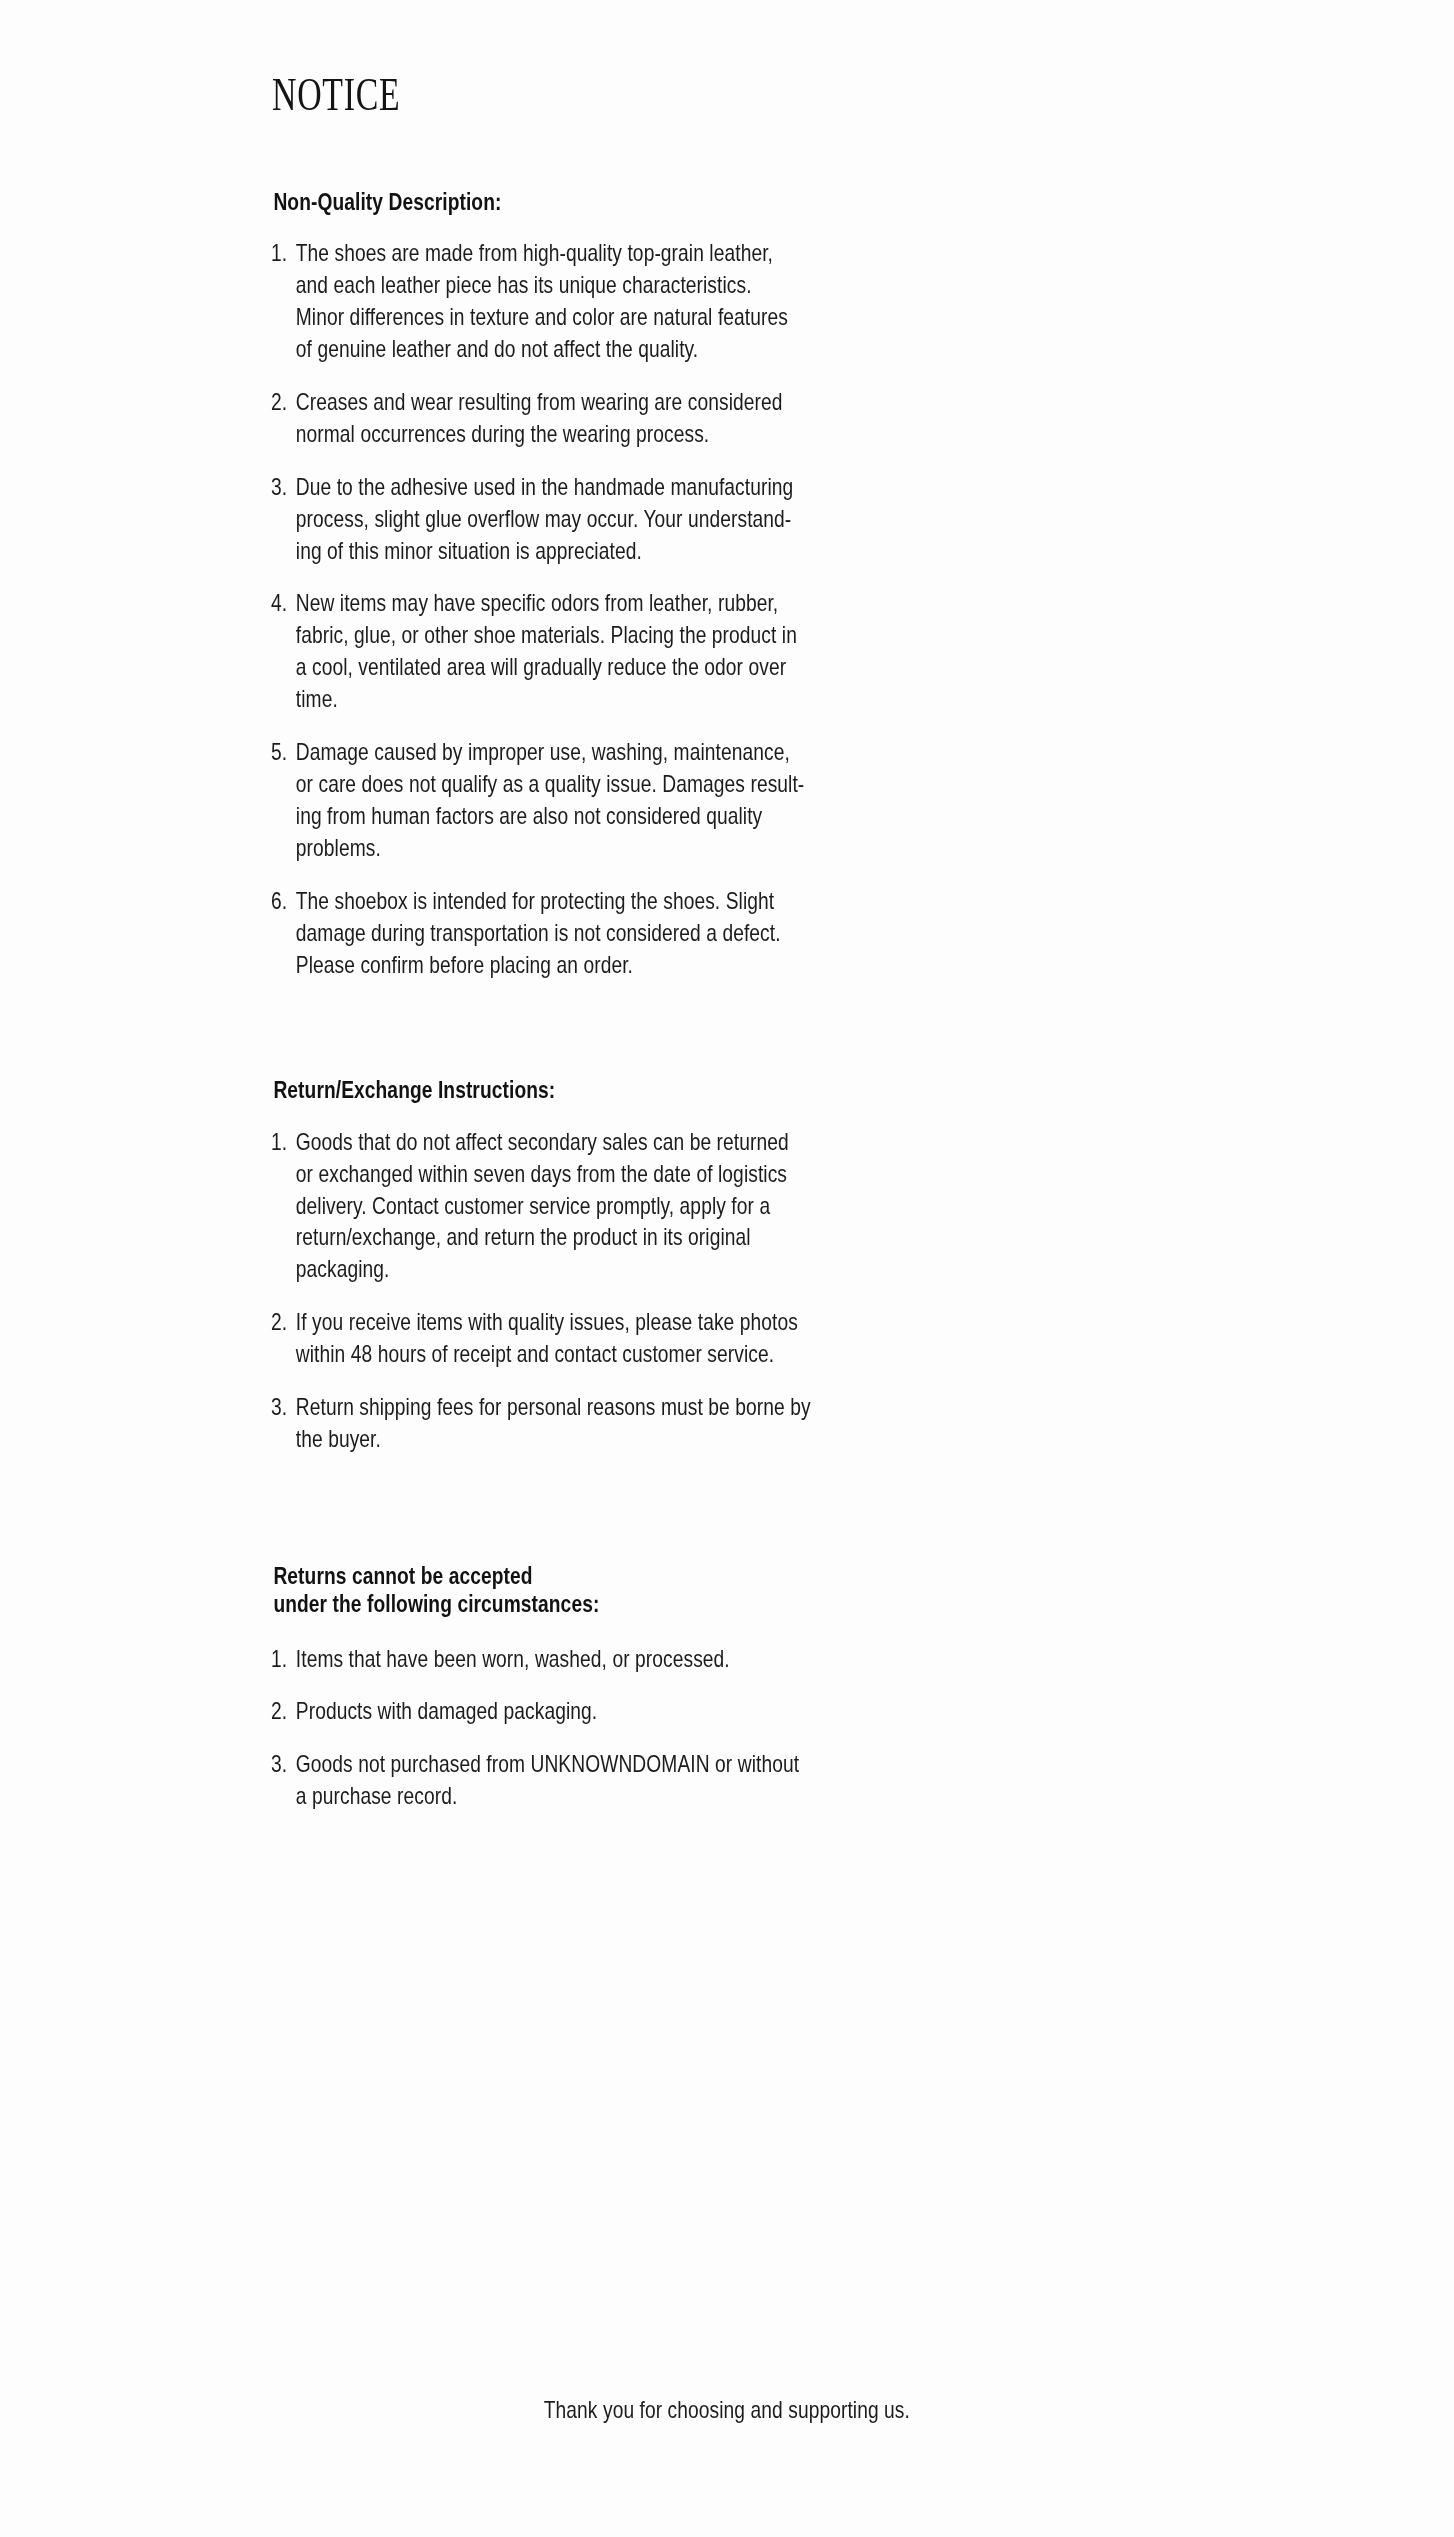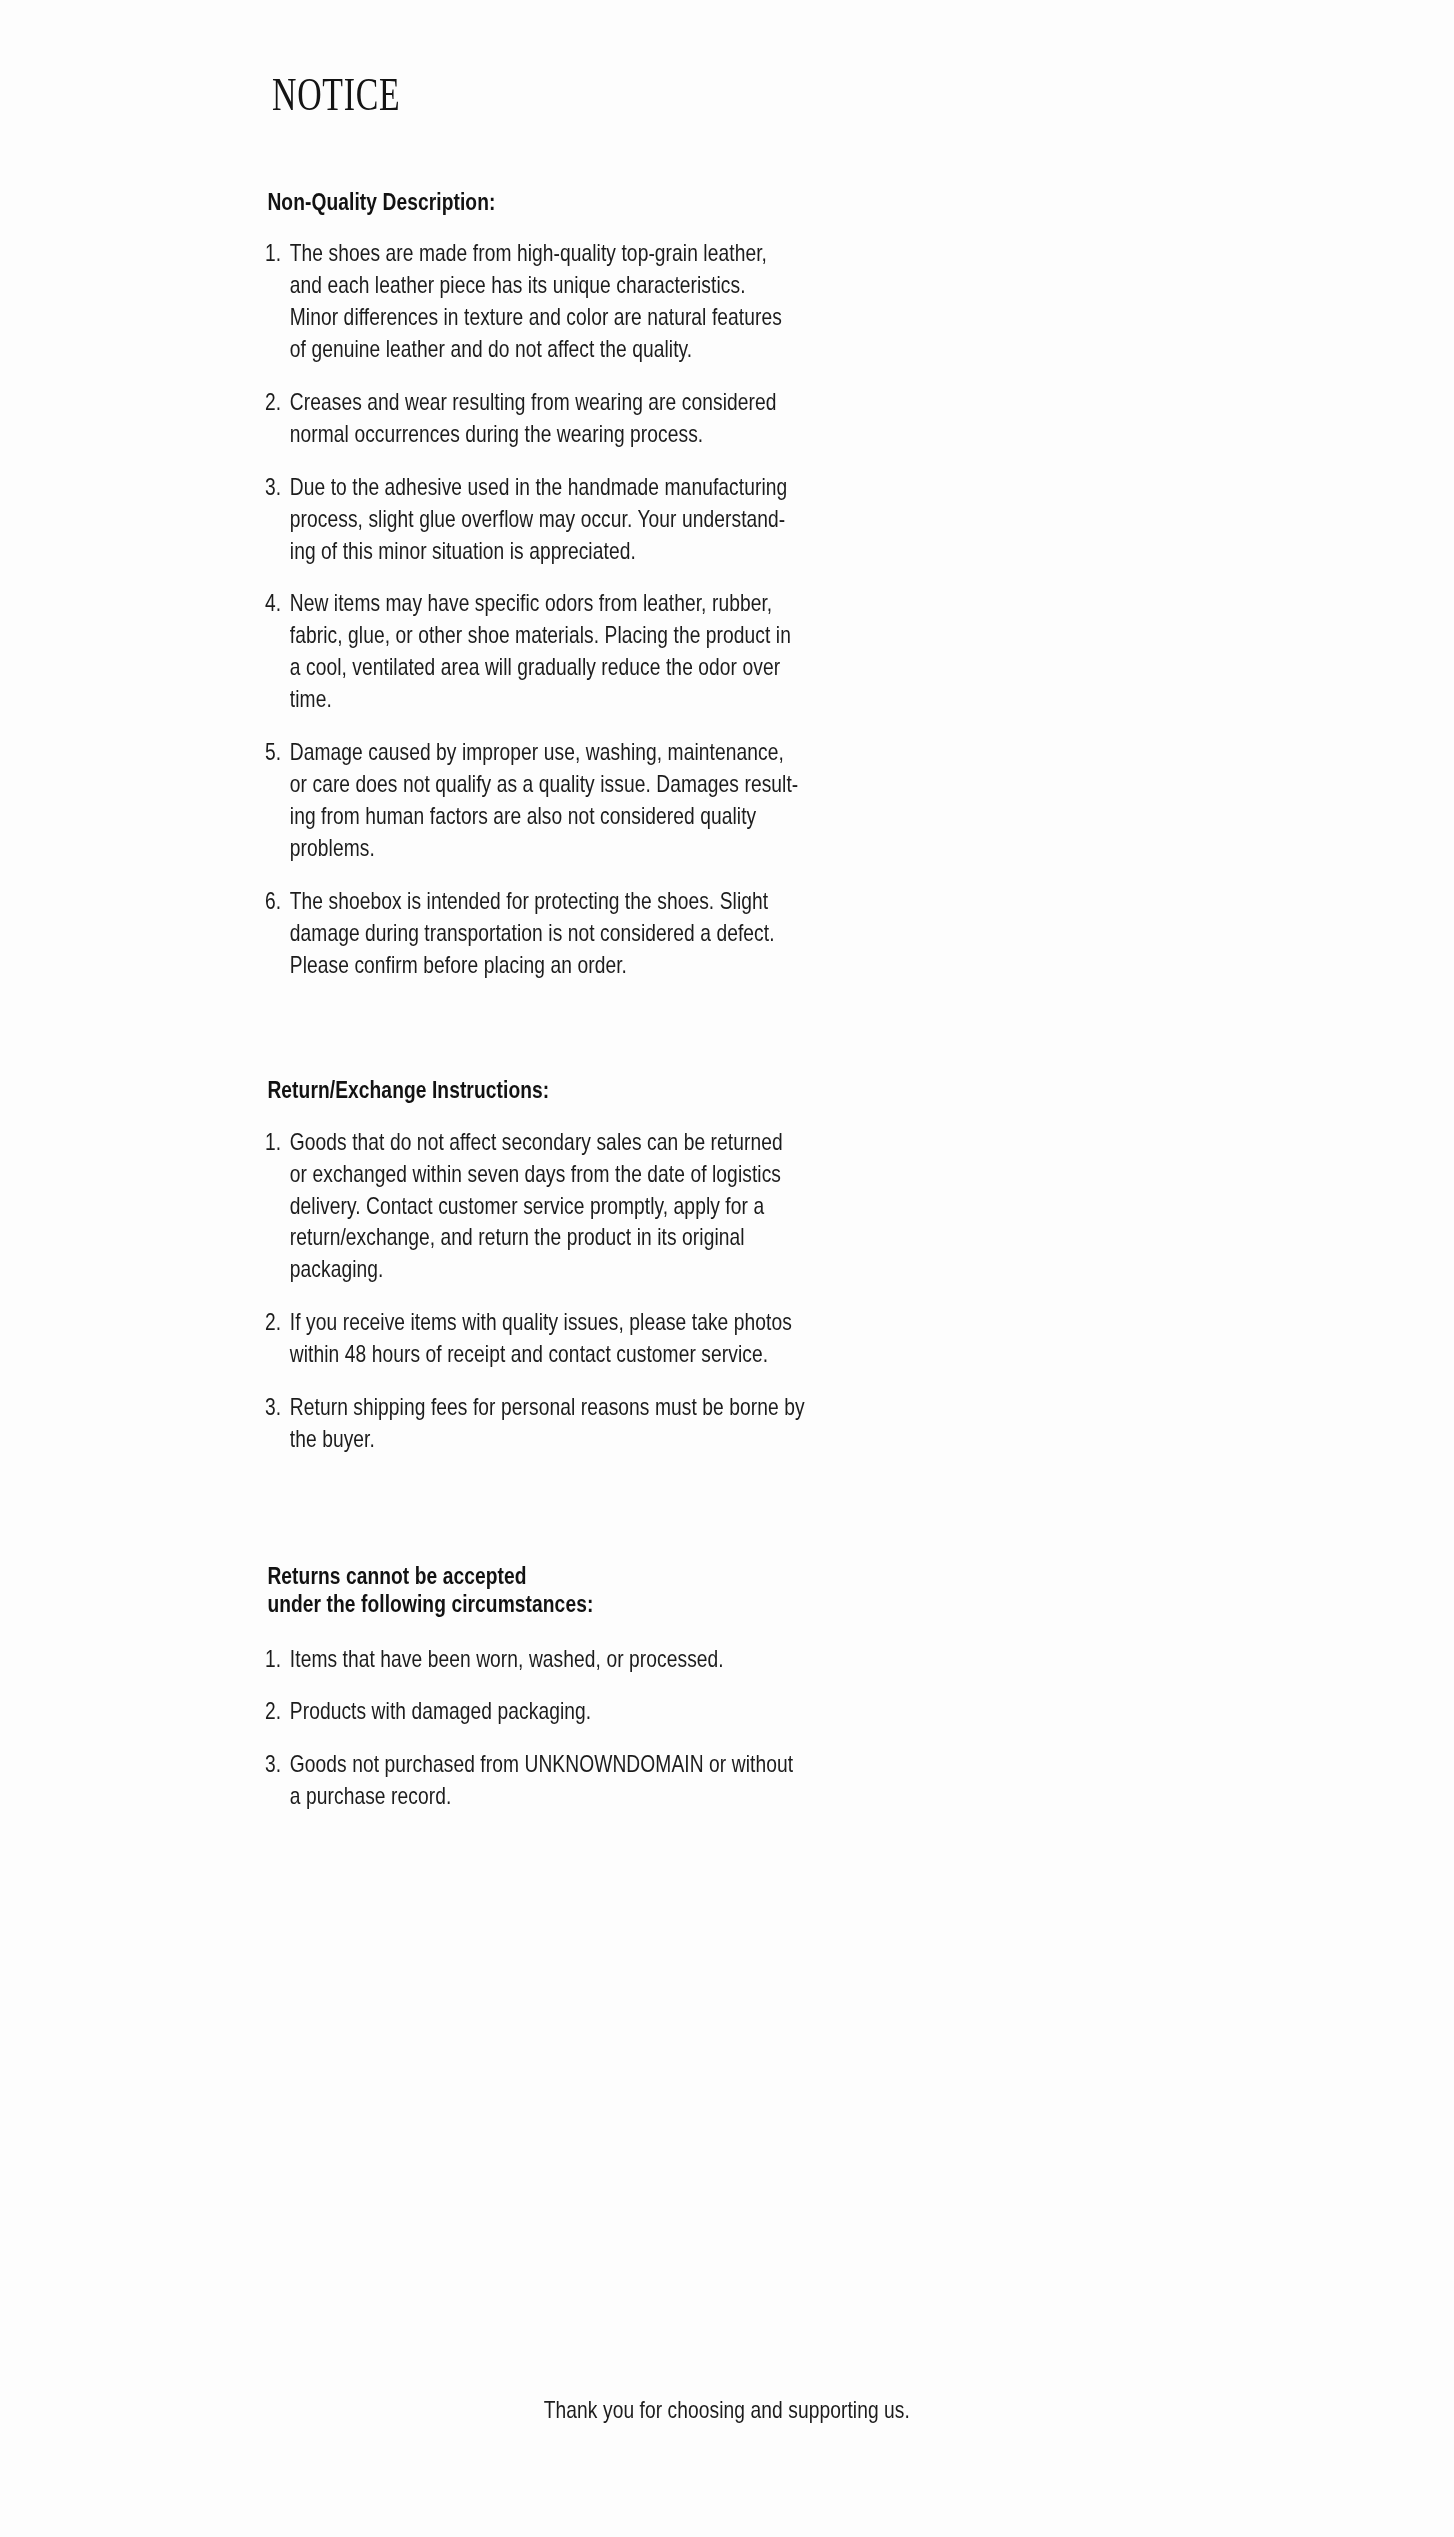--- a/index.html
+++ b/index.html
@@ -31,21 +31,21 @@
     letter-spacing: 1px;
     color: #141414;
     transform: scaleX(0.72);
     transform-origin: left top;
     white-space: nowrap;
   }
 
   
   .content {
     position: absolute;
-    left: 265px;
+    left: 271px;
     top: 188px;
     width: 908px;
   }
 
   
   .cond {
     transform: scaleX(0.80);
     transform-origin: left top;
     width: 125%;
   }

